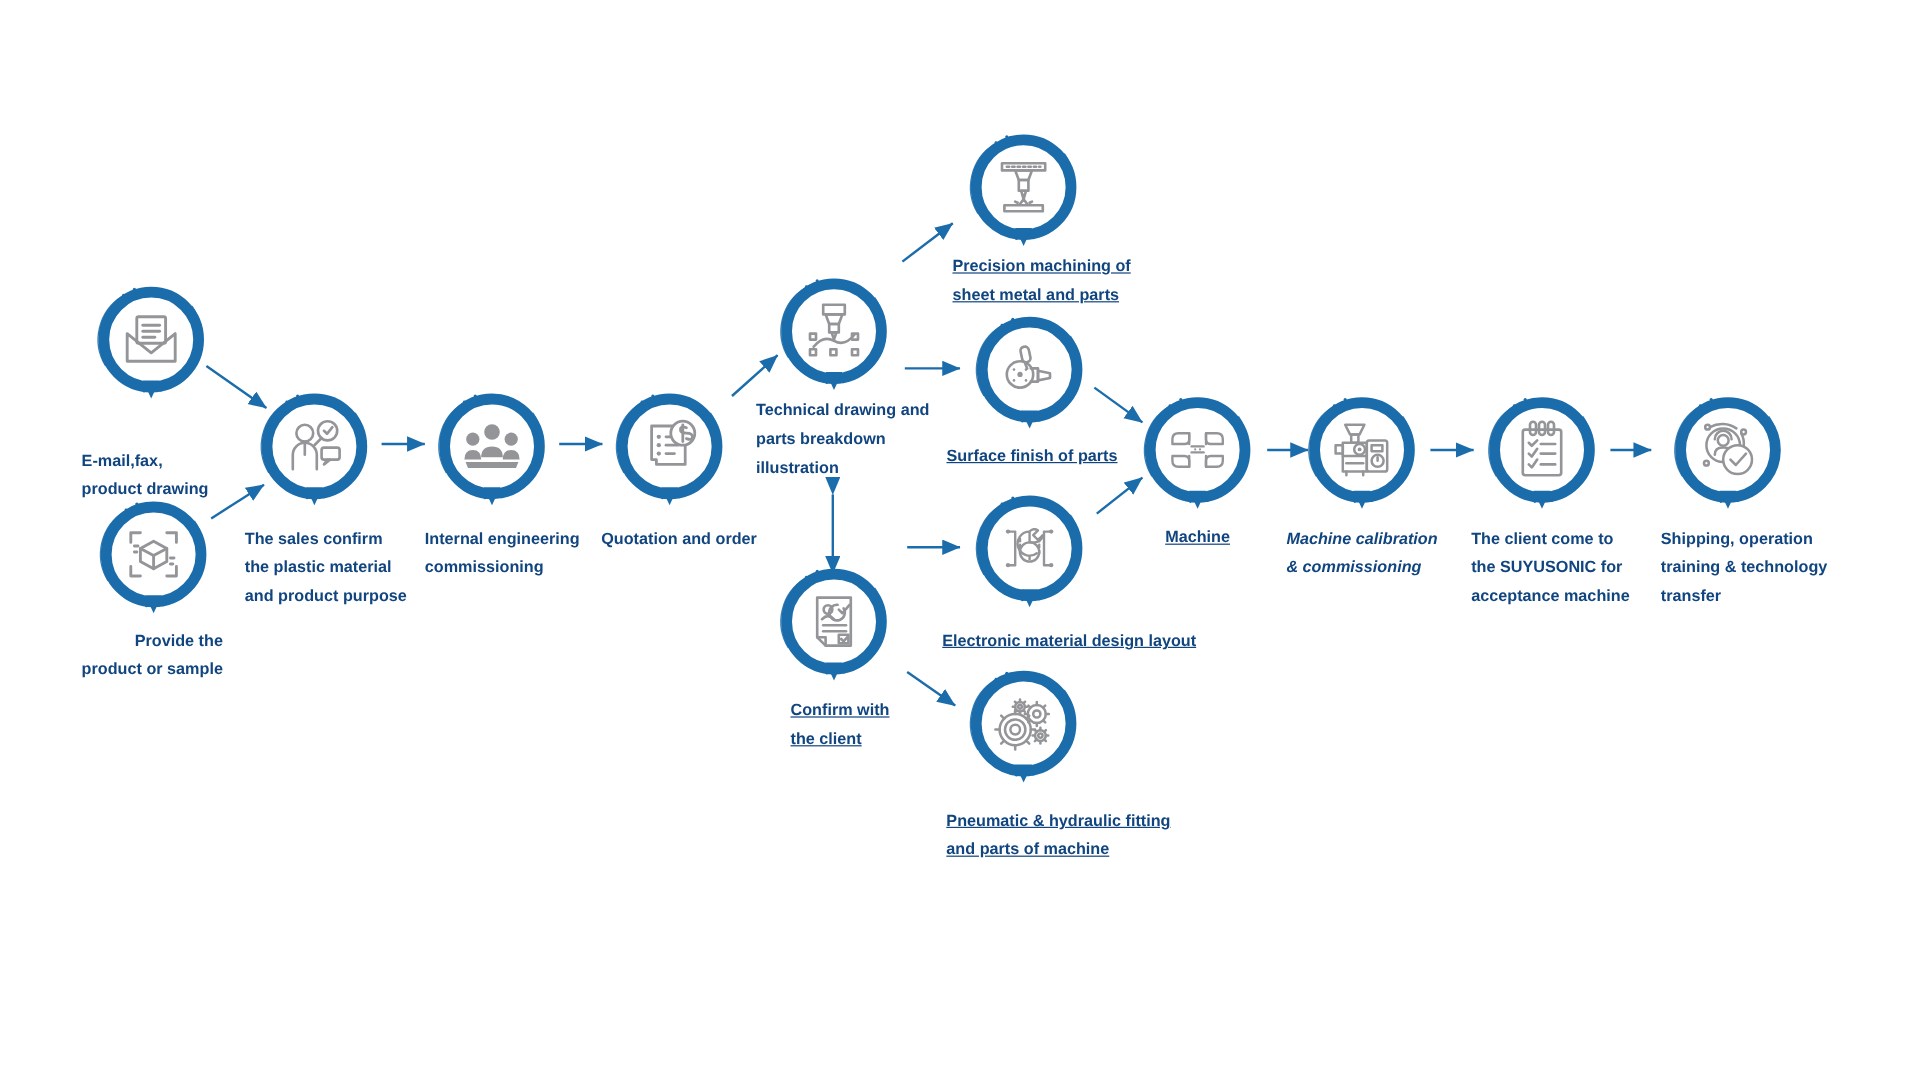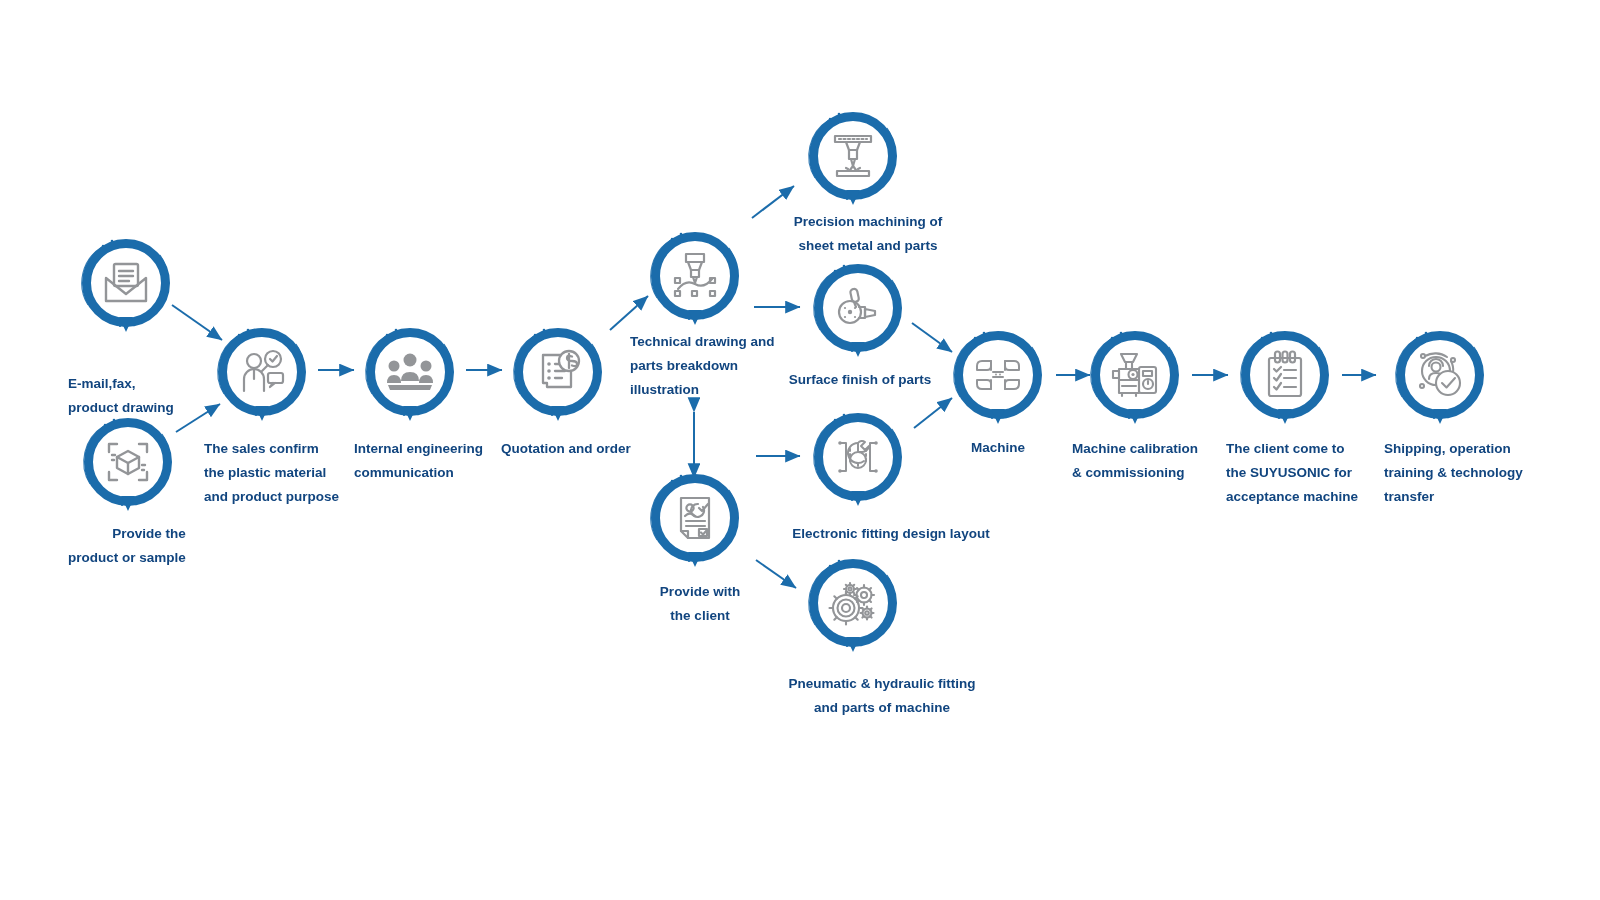--- a/index.html
+++ b/index.html
@@ -30,21 +30,21 @@
     position:absolute;left:23px;top:23px;width:54px;height:54px;
   }
   .badge .glyph svg{display:block;width:54px;height:54px;}
 
   .label{
     position:absolute;
     color:#11457f;
     font-size:13.5px;font-weight:bold;line-height:24px;
     white-space:pre-line;
   }
-  .label.c{text-align:center;transform:translateX(-50%);}
+  .label.c{text-align:left;transform:translateX(-50%);text-decoration:underline;}
   .label.l{text-align:left;}
 </style>
 </head>
 <body>
 
 <div id="stage">
 
   <svg id="links" viewBox="0 0 1600 900">
     <defs>
       <marker id="ah" markerWidth="9" markerHeight="9" refX="7.4" refY="3.2" orient="auto">
@@ -227,21 +227,21 @@
           <circle cx="11" cy="21" r="5.5"></circle>
           <path d="M4 38 q0-8 7-8 q7 0 7 8 z"></path>
           <circle cx="43" cy="21" r="5.5"></circle>
           <path d="M36 38 q0-8 7-8 q7 0 7 8 z"></path>
           <path d="M5 40 L49 40 L47 45 L7 45 Z"></path>
         </svg>
       </div>
     </div>
   </div>
   <div class="label l" style="left:354px;top:437px;">Internal engineering
-communication</div>
+commissioning</div>
 
   <div class="node" style="left:508px;top:322px;">
     <div class="badge">
       <svg class="deco" viewBox="0 0 100 100">
         <path d="M12,72 A42,42 0 0 1 26,14" fill="none" stroke="#1b6cab" stroke-width="1.1" opacity=".85"></path>
         <path d="M84,22 A42,42 0 0 1 90,55" fill="none" stroke="#1b6cab" stroke-width="1.1" opacity=".85"></path>
         <g fill="#1b6cab">
             <circle cx="20" cy="22" r="1.4"></circle>
             <circle cx="27" cy="13" r="1.2"></circle>
             <circle cx="36" cy="8" r="1.3"></circle>
@@ -343,21 +343,21 @@
           <path d="M30 13 a6.5 6.5 0 1 0 5 3"></path>
             <path d="M31 17 l3 3 l6 -7"></path>
           <line x1="18" y1="30" x2="37" y2="30"></line>
             <line x1="18" y1="35" x2="37" y2="35"></line>
           <rect x="31" y="38" width="8" height="7"></rect>
             <path d="M33 41.5 l2 2 l3.5 -4"></path>
         </svg>
       </div>
     </div>
   </div>
-  <div class="label c" style="left:700px;top:580px;">Provide with
+  <div class="label c" style="left:700px;top:580px;">Confirm with
 the client</div>
 
   <div class="node" style="left:803px;top:106px;">
     <div class="badge">
       <svg class="deco" viewBox="0 0 100 100">
         <path d="M12,72 A42,42 0 0 1 26,14" fill="none" stroke="#1b6cab" stroke-width="1.1" opacity=".85"></path>
         <path d="M84,22 A42,42 0 0 1 90,55" fill="none" stroke="#1b6cab" stroke-width="1.1" opacity=".85"></path>
         <g fill="#1b6cab">
             <circle cx="20" cy="22" r="1.4"></circle>
             <circle cx="27" cy="13" r="1.2"></circle>
@@ -465,21 +465,21 @@
             <line x1="19" y1="24" x2="19" y2="26"></line>
             <line x1="19" y1="29" x2="19" y2="31"></line>
           <line x1="35" y1="19" x2="35" y2="21"></line>
             <line x1="35" y1="24" x2="35" y2="26"></line>
             <line x1="35" y1="29" x2="35" y2="31"></line>
           <line x1="27" y1="34" x2="27" y2="36"></line>
         </svg>
       </div>
     </div>
   </div>
-  <div class="label c" style="left:891px;top:522px;">Electronic fitting design layout</div>
+  <div class="label c" style="left:891px;top:522px;">Electronic material design layout</div>
 
   <div class="node" style="left:803px;top:553px;">
     <div class="badge">
       <svg class="deco" viewBox="0 0 100 100">
         <path d="M12,72 A42,42 0 0 1 26,14" fill="none" stroke="#1b6cab" stroke-width="1.1" opacity=".85"></path>
         <path d="M84,22 A42,42 0 0 1 90,55" fill="none" stroke="#1b6cab" stroke-width="1.1" opacity=".85"></path>
         <g fill="#1b6cab">
             <circle cx="20" cy="22" r="1.4"></circle>
             <circle cx="27" cy="13" r="1.2"></circle>
             <circle cx="36" cy="8" r="1.3"></circle>
@@ -629,21 +629,21 @@
           <rect x="35" y="23" width="9" height="5"></rect>
           <circle cx="40" cy="36" r="5"></circle>
             <path d="M40 33 L40 36"></path>
           <path d="M11 32 L11 45 L31 45 L31 32"></path>
           <line x1="14" y1="38" x2="28" y2="38"></line>
           <path d="M14 45 L14 48 M28 45 L28 48"></path>
         </svg>
       </div>
     </div>
   </div>
-  <div class="label l" style="left:1072px;top:437px;">Machine calibration
+  <div class="label l" style="left:1072px;top:437px;font-style:italic;">Machine calibration
 &amp; commissioning</div>
 
   <div class="node" style="left:1235px;top:325px;">
     <div class="badge">
       <svg class="deco" viewBox="0 0 100 100">
         <path d="M12,72 A42,42 0 0 1 26,14" fill="none" stroke="#1b6cab" stroke-width="1.1" opacity=".85"></path>
         <path d="M84,22 A42,42 0 0 1 90,55" fill="none" stroke="#1b6cab" stroke-width="1.1" opacity=".85"></path>
         <g fill="#1b6cab">
             <circle cx="20" cy="22" r="1.4"></circle>
             <circle cx="27" cy="13" r="1.2"></circle>

